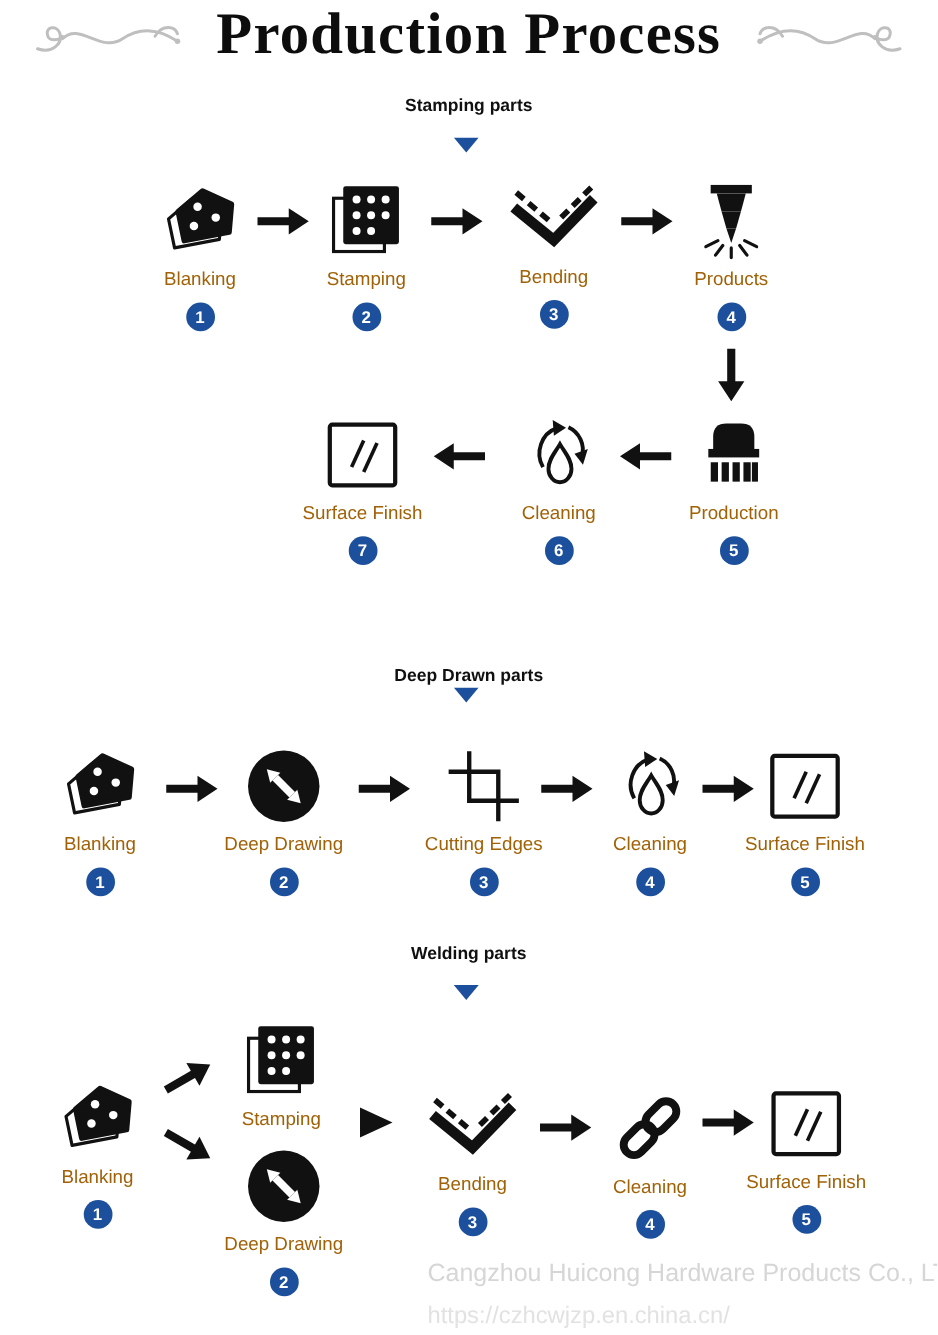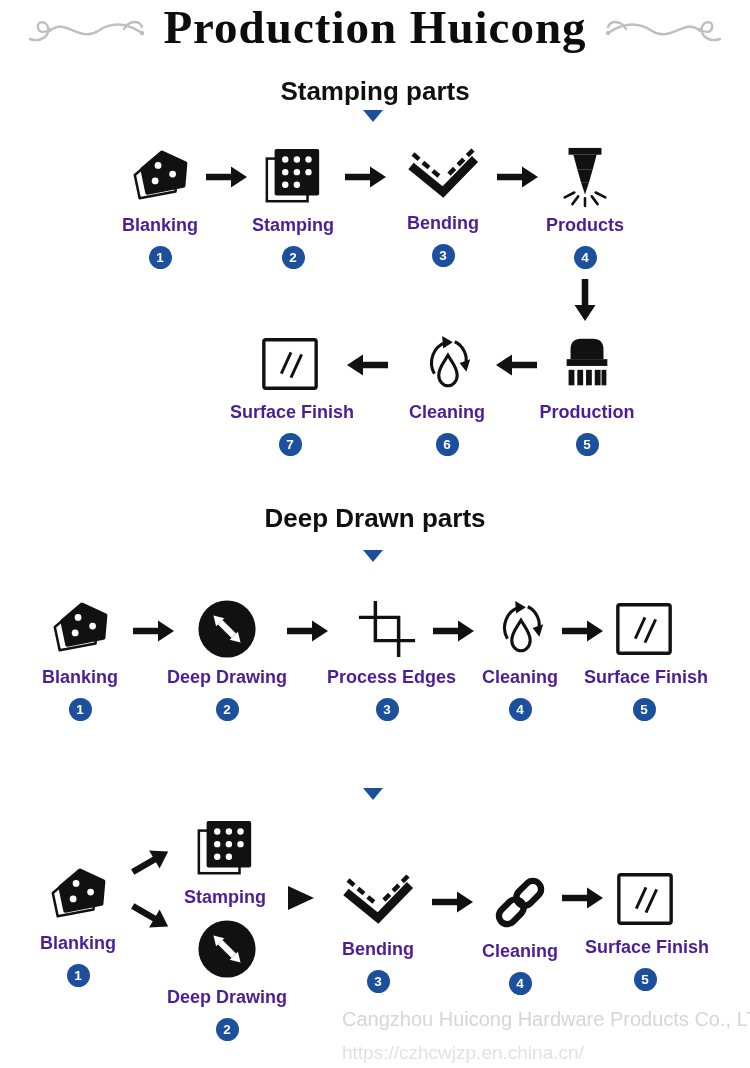--- a/index.html
+++ b/index.html
@@ -8,27 +8,27 @@
   .canvas { position:relative; width:750px; height:1068px; margin:0 auto; background:#fff; overflow:hidden; }
 
   .page-title { position:absolute; top:0; left:0; width:100%; text-align:center;
     font-family:"Liberation Serif", serif; font-weight:bold; font-size:47px;
     color:#0d0d0d; letter-spacing:1px; }
   .flourish { position:absolute; top:9px; width:118px; height:44px; }
   .flourish.left { left:28px; }
   .flourish.right { left:604px; transform:scaleX(-1); }
 
   .section-title { position:absolute; left:0; width:100%; text-align:center;
-    font-size:26px; font-weight:bold; color:#101010; }
+    font-size:14px; font-weight:bold; color:#101010; }
   .blue-tri { position:absolute; width:22px; height:13px; }
 
   .step { position:absolute; width:120px; text-align:center; }
   .step .ic { width:62px; height:62px; display:block; margin:0 auto; }
   .step .ic.wide { width:74px; height:58px; margin-top:2px; }
-  .step .label { margin-top:7px; font-size:18px; font-weight:bold; color:#4c1d95; white-space:nowrap; }
+  .step .label { margin-top:7px; font-size:15px; font-weight:normal; color:#a16207; white-space:nowrap; }
   .badge { width:23px; height:23px; margin:10px auto 0; border-radius:50%;
     background:#1c4f9c; color:#fff; font-size:13.5px; font-weight:bold;
     line-height:23px; text-align:center; }
 
   .arrow { position:absolute; width:44px; height:28px; }
   .arrow.flip { transform:scaleX(-1); }
   .arrow.up-right { transform:rotate(-30deg); }
   .arrow.down-right { transform:rotate(30deg); }
   .arrow-down { position:absolute; width:28px; height:46px; }
   .big-tri { position:absolute; width:30px; height:30px; }
@@ -146,21 +146,21 @@
 </svg>
 
 <div class="canvas">
 
   <svg class="flourish left">
       <use href="#sym-flourish"></use>
     </svg>
   <svg class="flourish right">
       <use href="#sym-flourish"></use>
     </svg>
-  <h1 class="page-title">Production Huicong</h1>
+  <h1 class="page-title">Production Process</h1>
 
   <div class="section-title" style="top:76px">Stamping parts</div>
   <svg class="blue-tri" style="left:362px;top:110px">
       <use href="#sym-blue-tri"></use>
     </svg>
 
   <div class="step" style="left:100px;top:146px">
     <svg class="ic">
         <use href="#sym-blanking"></use>
       </svg>
@@ -223,21 +223,21 @@
       <use href="#sym-arrow"></use>
     </svg>
   <div class="step" style="left:527px;top:333px">
     <svg class="ic">
         <use href="#sym-deburring"></use>
       </svg>
     <div class="label">Production</div>
     <div class="badge">5</div>
   </div>
 
-  <div class="section-title" style="top:503px">Deep Drawn parts</div>
+  <div class="section-title" style="top:532px">Deep Drawn parts</div>
   <svg class="blue-tri" style="left:362px;top:550px">
       <use href="#sym-blue-tri"></use>
     </svg>
 
   <div class="step" style="left:20px;top:598px">
     <svg class="ic">
         <use href="#sym-blanking"></use>
       </svg>
     <div class="label">Blanking</div>
     <div class="badge">1</div>
@@ -252,21 +252,21 @@
     <div class="label">Deep Drawing</div>
     <div class="badge">2</div>
   </div>
   <svg class="arrow" style="left:285px;top:617px">
       <use href="#sym-arrow"></use>
     </svg>
   <div class="step" style="left:327px;top:598px">
     <svg class="ic">
         <use href="#sym-cutting-edges"></use>
       </svg>
-    <div class="label">Process Edges</div>
+    <div class="label">Cutting Edges</div>
     <div class="badge">3</div>
   </div>
   <svg class="arrow" style="left:431px;top:617px">
       <use href="#sym-arrow"></use>
     </svg>
   <div class="step" style="left:460px;top:598px">
     <svg class="ic">
         <use href="#sym-cleaning"></use>
       </svg>
     <div class="label">Cleaning</div>
@@ -276,20 +276,21 @@
       <use href="#sym-arrow"></use>
     </svg>
   <div class="step" style="left:584px;top:598px">
     <svg class="ic">
         <use href="#sym-surface-finish"></use>
       </svg>
     <div class="label">Surface Finish</div>
     <div class="badge">5</div>
   </div>
 
+  <div class="section-title" style="top:754px">Welding parts</div>
   <svg class="blue-tri" style="left:362px;top:788px">
       <use href="#sym-blue-tri"></use>
     </svg>
 
   <div class="step" style="left:18px;top:864px">
     <svg class="ic">
         <use href="#sym-blanking"></use>
       </svg>
     <div class="label">Blanking</div>
     <div class="badge">1</div>

